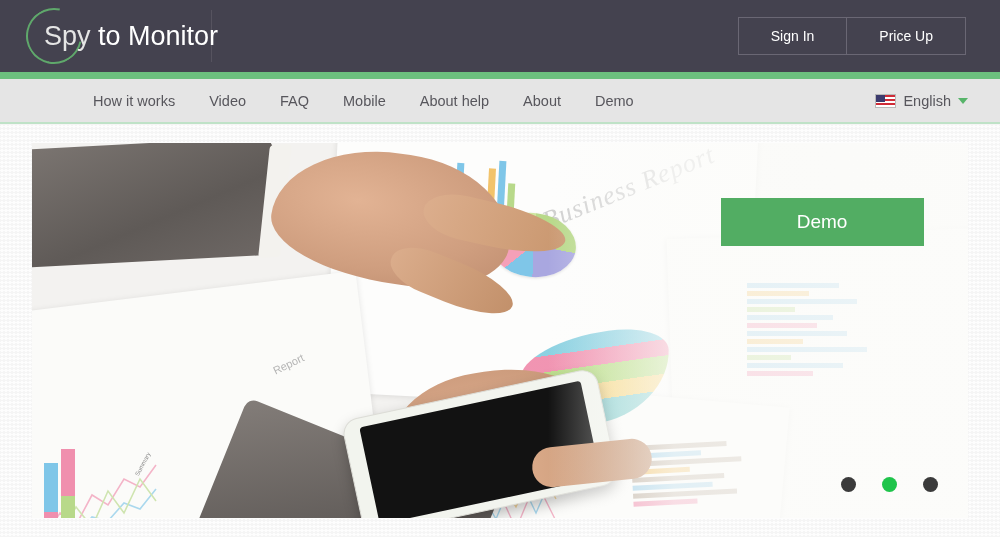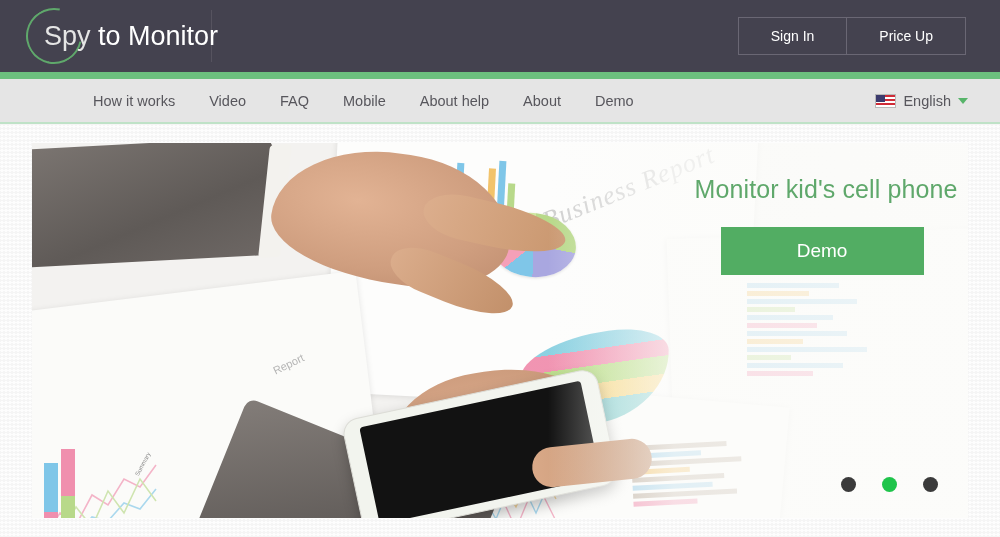--- a/index.html
+++ b/index.html
@@ -558,21 +558,20 @@
       <div class="hand-bottom"></div>
       <div class="phone">
         <div class="phone-screen"></div>
       </div>
       <div class="thumb"></div>
 
       <div class="hero-wash"></div>
     </div>
 
     <div class="hero-content">
-      <div class="hero-title">Monitor kid's cell phone</div>
       <button class="hero-cta">Demo</button>
     </div>
 
     <div class="dots">
       <span class="dot"></span>
       <span class="dot active"></span>
       <span class="dot"></span>
     </div>
   </div>
 

